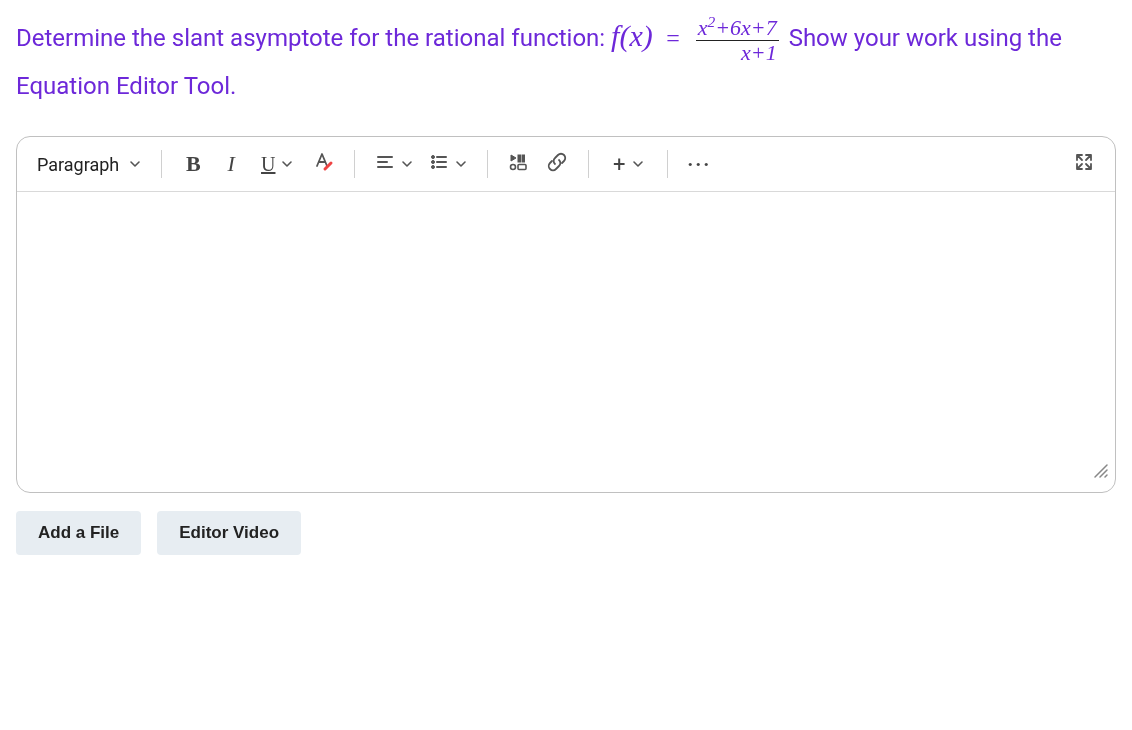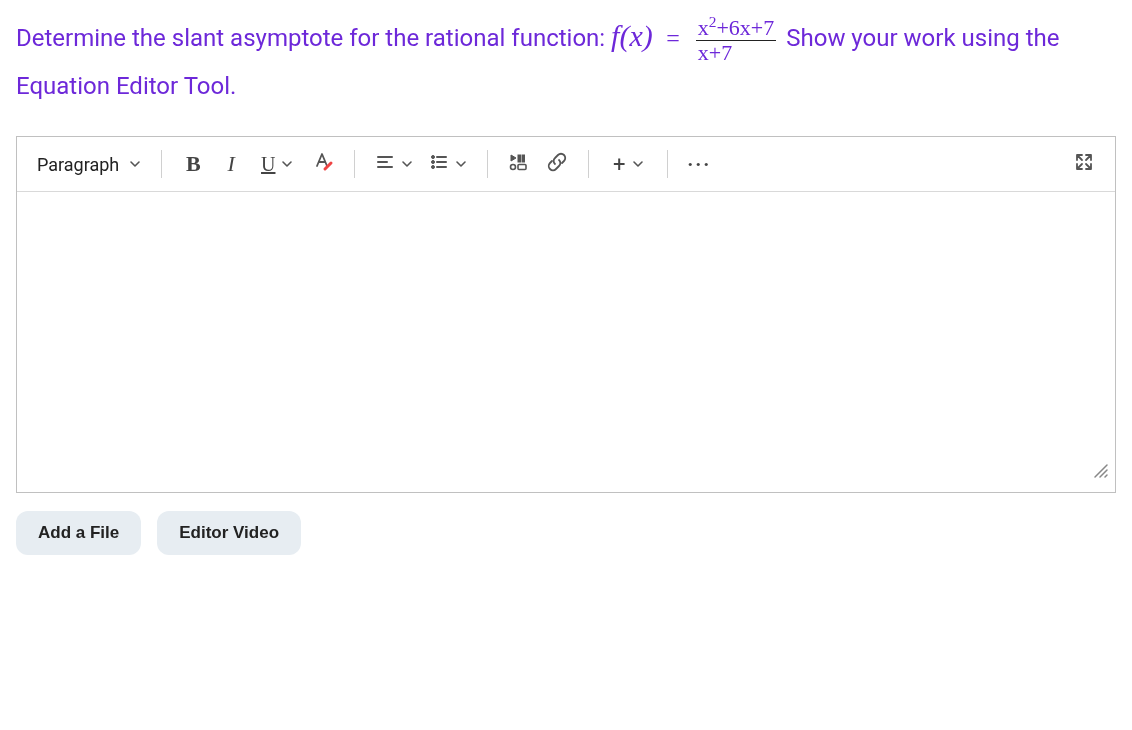--- a/index.html
+++ b/index.html
@@ -22,33 +22,34 @@
     white-space: nowrap;
   }
   .math-fn {
     font-family: "Times New Roman", serif;
     font-style: italic;
     font-size: 30px;
   }
   .frac {
     display: inline-block;
     vertical-align: middle;
-    text-align: left;
+    text-align: right;
     font-family: "Times New Roman", serif;
+    font-style: italic;
     font-size: 22px;
     line-height: 1.1;
     margin: 0 4px;
   }
   .frac .num { border-bottom: 1.5px solid #222; padding: 0 2px; }
   .frac .den { padding: 0 2px; }
   .sup { font-size: 0.7em; vertical-align: super; }
   .eq { font-style: normal; margin: 0 6px; font-size: 24px;}
   .editor-container {
     border: 1px solid #c0c0c0;
-    border-radius: 0;
+    border-radius: 14px;
     overflow: hidden;
     margin-bottom: 18px;
   }
   .toolbar {
     display: flex;
     align-items: center;
     padding: 10px 14px;
     gap: 4px;
     border-bottom: 1px solid #d9d9d9;
     font-size: 18px;
@@ -92,21 +93,21 @@
     bottom: 8px;
     color: #888;
   }
   .action-row {
     display: flex;
     gap: 16px;
   }
   .action-btn {
     background: #e7edf2;
     border: none;
-    border-radius: 12px;
+    border-radius: 4px;
     padding: 12px 22px;
     font-size: 17px;
     font-weight: 600;
     color: #222;
     cursor: pointer;
   }
   .spacer { flex: 1; }
   svg { stroke: #555; }
 </style>
 </head>
@@ -115,21 +116,21 @@
 <div class="question">
   <span>Determine the slant asymptote for the rational function:</span>
   <span class="math-fn">
     <span>f(x)</span>
   </span>
   <span class="math-inline eq">=</span>
   <span class="frac">
     <div class="num">
       <span>x</span><span class="sup">2</span><span>+6x+7</span>
     </div>
-    <div class="den">x+7</div>
+    <div class="den">x+1</div>
   </span>
   <span>Show your work using the Equation Editor Tool.</span>
 </div>
 
 <div class="editor-container">
   <div class="toolbar">
 
     <div class="tb-select">
       <span>Paragraph</span>
       <span class="chev">

